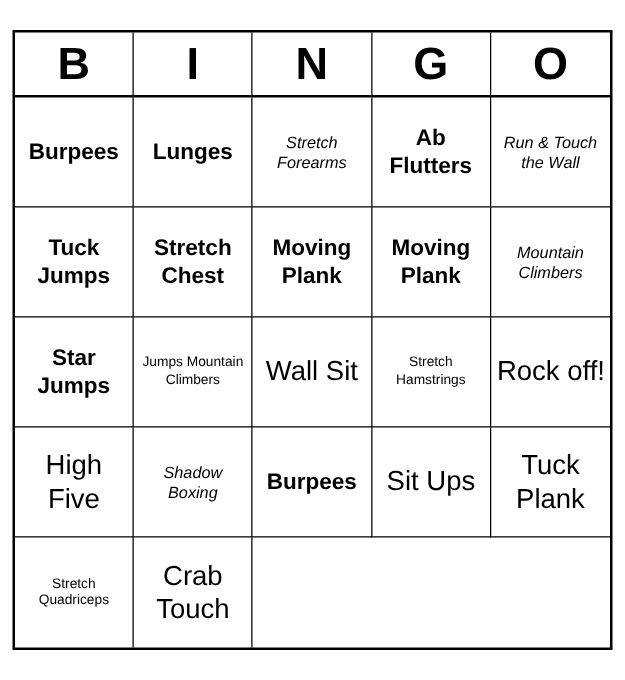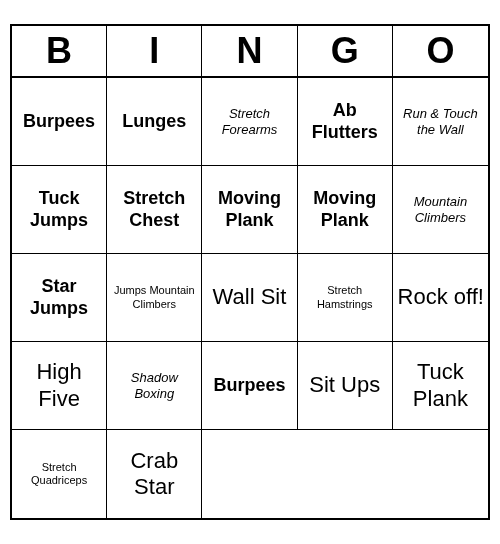--- a/index.html
+++ b/index.html
@@ -133,16 +133,16 @@
       <div class="bingo-cell">
         <span class="cell-text size-xl">Sit Ups</span>
       </div>
       <div class="bingo-cell">
         <span class="cell-text size-xl">Tuck Plank</span>
       </div>
       <div class="bingo-cell">
         <span class="cell-text size-xs">Stretch Quadriceps</span>
       </div>
       <div class="bingo-cell">
-        <span class="cell-text size-xl">Crab Star</span>
+        <span class="cell-text size-xl">Crab Touch</span>
       </div>
     </div>
 </div>
 
 </body></html>

